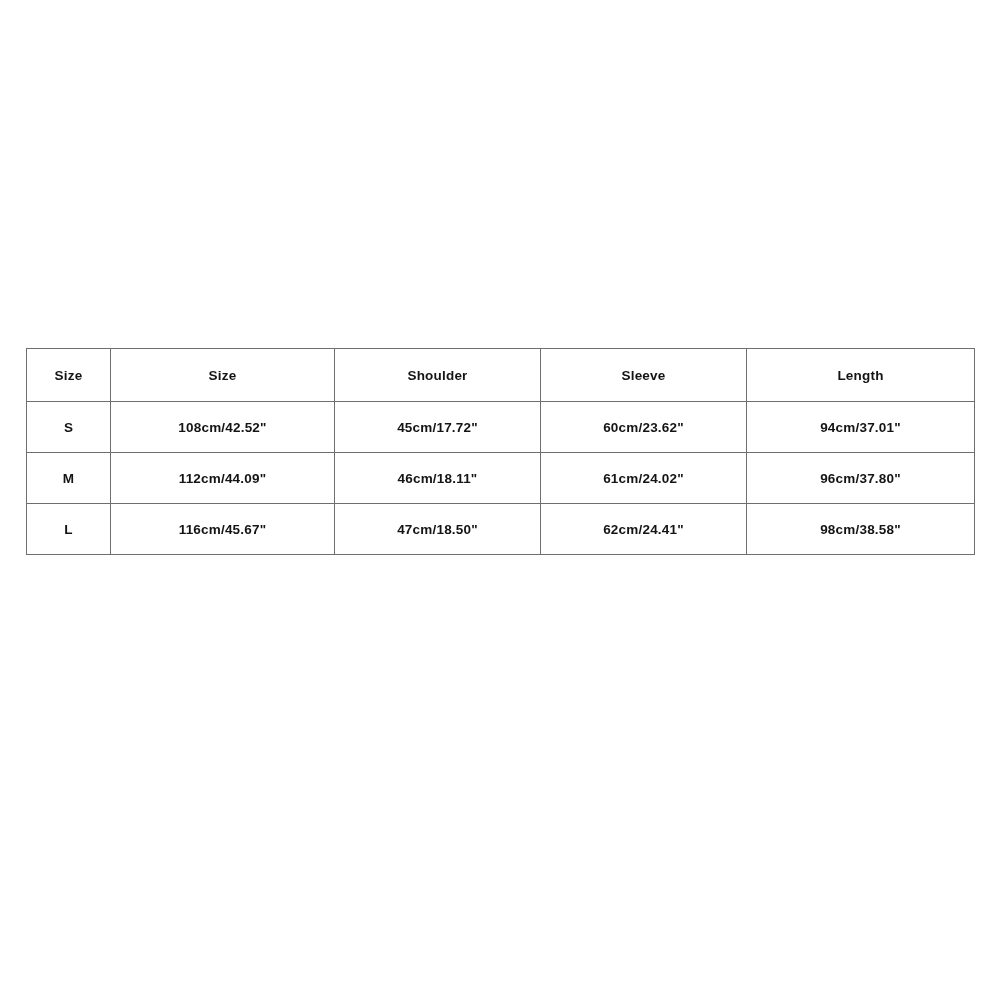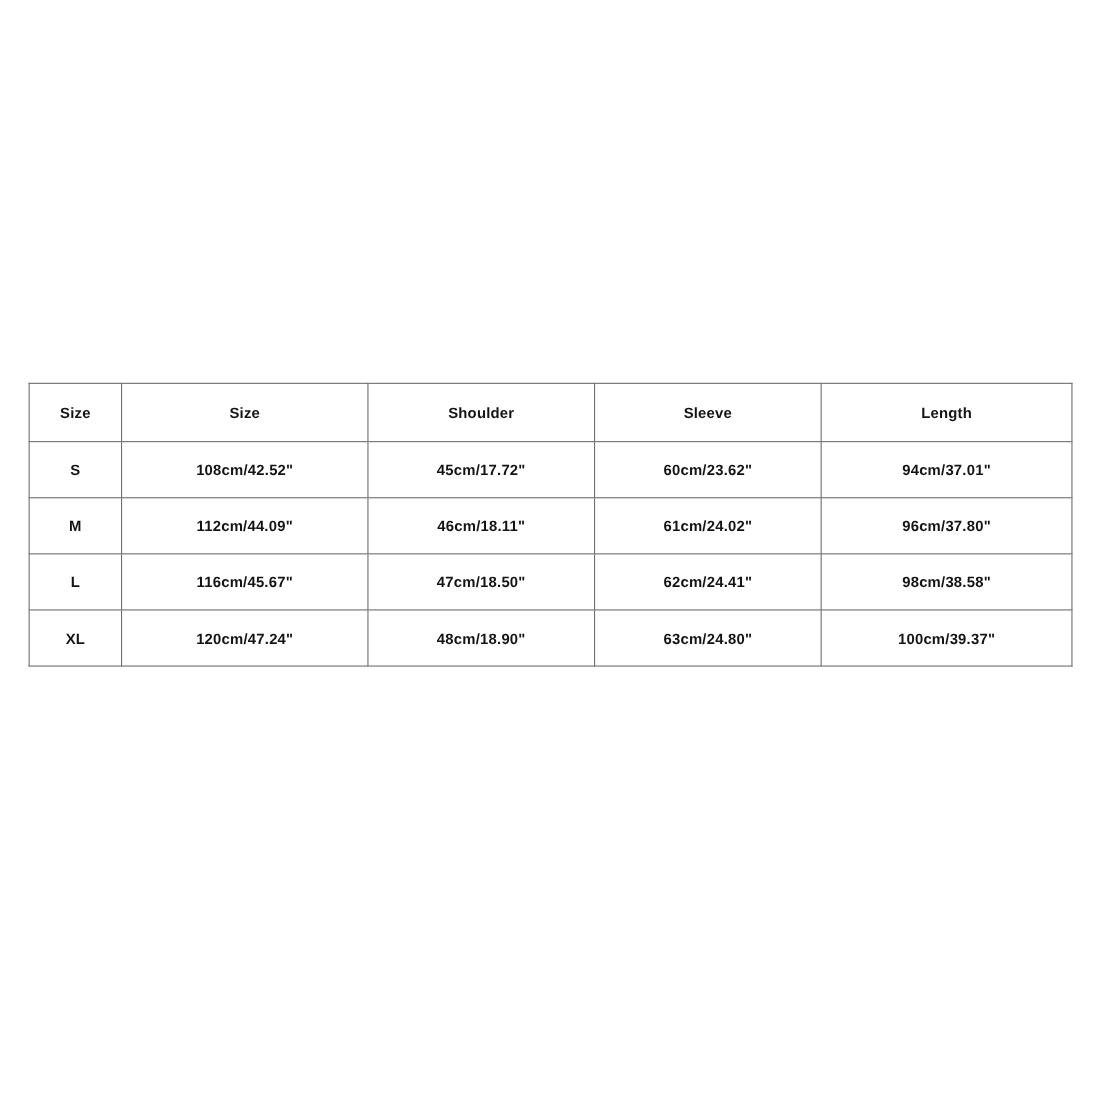--- a/index.html
+++ b/index.html
@@ -94,23 +94,16 @@
           <td>61cm/24.02"</td>
           <td>96cm/37.80"</td>
         </tr>
         <tr>
           <td>L</td>
           <td>116cm/45.67"</td>
           <td>47cm/18.50"</td>
           <td>62cm/24.41"</td>
           <td>98cm/38.58"</td>
         </tr>
-        <tr>
-          <td>XL</td>
-          <td>120cm/47.24"</td>
-          <td>48cm/18.90"</td>
-          <td>63cm/24.80"</td>
-          <td>100cm/39.37"</td>
-        </tr>
       </tbody>
     </table>
   </div>
 </div>
 
 </body></html>

